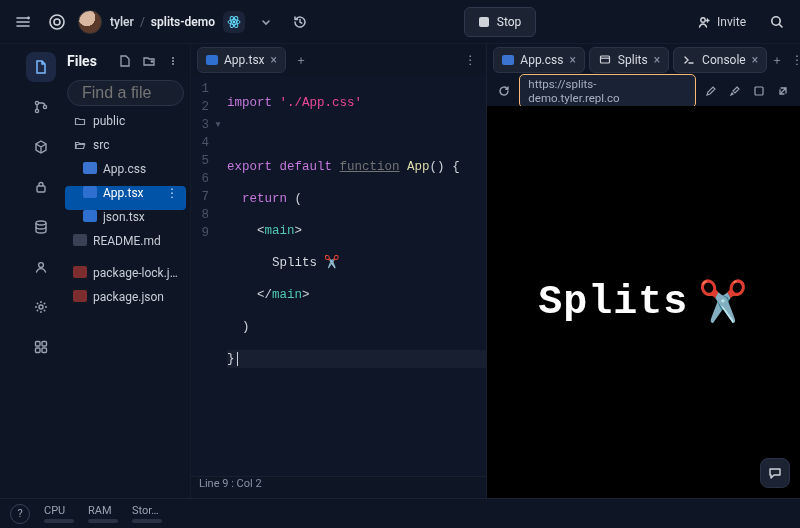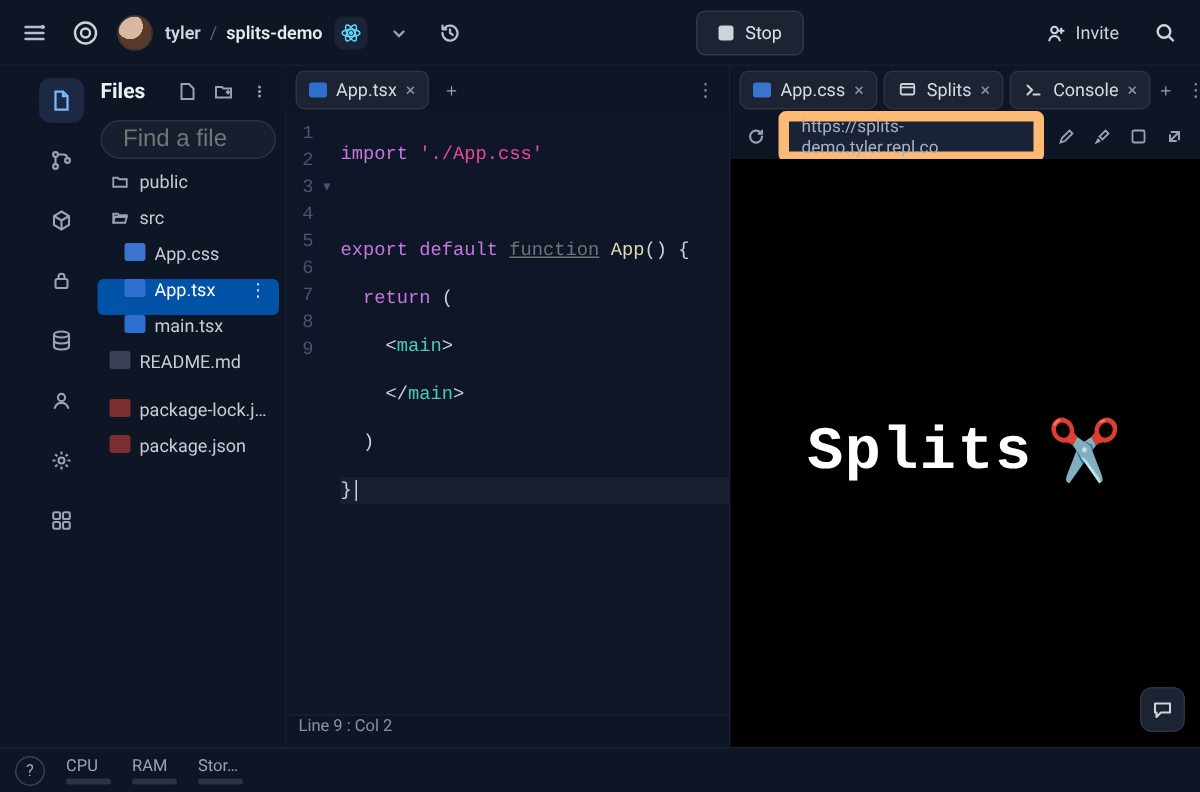--- a/index.html
+++ b/index.html
@@ -72,21 +72,21 @@
   .fold div { height:18px; line-height:18px; text-align:center;}
   .src { flex:1; padding:4px 0 0 4px; white-space:pre; color:#cfd3d9;}
   .src div { height:18px; line-height:18px;}
   .src .active-line { background: rgba(255,255,255,0.04);}
   .kw { color:#c678dd;} .kw2{color:#737373;text-decoration:underline;} .fn{color:#dcdcaa;} .str{color:#ec4899;}
   .tagc{color:#4ec9b0;} .txt{color:#d7dadf;} .pun{color:#cfd3d9;}
   .cursor-i { display:inline-block; width:1px; height:14px; background:#cfd3d9; vertical-align:middle; margin-left:2px;}
   .statusbar { height:22px; border-top:1px solid rgba(255,255,255,0.05); display:flex; align-items:flex-start; padding:0 8px; color:#8892a6; font-size:11px;}
   
   .urlbar { height:30px; display:flex; align-items:center; gap:6px; padding:0 8px; background:var(--bg);}
-  .url { flex:1; height:34px; background:#1a2236; border:7px solid #fdba74; border-radius:5px; display:flex; align-items:center; padding:0 8px; color:#a8b0c0; font-size:11.5px;}
+  .url { flex:1; height:34px; background:#1a2236; border:1px solid #fdba74; border-radius:5px; display:flex; align-items:center; padding:0 8px; color:#a8b0c0; font-size:11.5px;}
   .url-actions { display:flex; gap:6px; color:#9aa3b2;}
   .ua { width:18px; height:18px; display:flex; align-items:center; justify-content:center; cursor:pointer;}
   .preview { flex:1; background:#000; display:flex; align-items:center; justify-content:center; position:relative;}
   .preview .big { color:#fff; font-family: "Courier New", Courier, monospace; font-size:40px; font-weight:700; letter-spacing:1px; display:flex; align-items:center; gap:10px;}
   .chat-fab { position:absolute; right:10px; bottom:10px; width:30px; height:30px; border-radius:8px; background:#1c2333; border:1px solid #2b3245; display:flex; align-items:center; justify-content:center; color:#cfd3d9; cursor:pointer;}
   
   .footer { height:30px; display:flex; align-items:center; gap:14px; padding:0 10px; border-top:1px solid rgba(255,255,255,0.06); color:#9aa3b2; font-size:11px;}
   .meter { display:flex; flex-direction:column; align-items:flex-start; gap:2px;}
   .meter .bar { width:30px; height:4px; background:#2a3246; border-radius:2px; overflow:hidden;}
   .meter .fill { height:100%; background:#57abff;}
@@ -266,21 +266,21 @@
           <span class="badge-css"></span>
           <span class="lbl">App.css</span>
         </div>
       <div class="node depth1 sel">
           <span class="badge-ts"></span>
           <span class="lbl">App.tsx</span>
           <span class="dots">⋮</span>
         </div>
       <div class="node depth1">
           <span class="badge-ts"></span>
-          <span class="lbl">main.tsx</span>
+          <span class="lbl">json.tsx</span>
         </div>
       <div class="node">
           <span class="badge-md"></span>
           <span class="lbl">README.md</span>
         </div>
     </div>
     <div class="tree">
       <div class="node">
           <span class="badge-lock"></span>
           <span class="lbl">package-lock.js…</span>
@@ -326,20 +326,21 @@
             <div></div>
             <div></div>
             <div></div>
         </div>
         <div class="src">
 <div><span class="kw">import</span> <span class="str">'./App.css'</span></div>
 <div> </div>
 <div><span class="kw">export</span> <span class="kw">default</span> <span class="kw2">function</span> <span class="fn">App</span><span class="pun">()</span> <span class="pun">{</span></div>
 <div>  <span class="kw">return</span> <span class="pun">(</span></div>
 <div>    <span class="pun">&lt;</span><span class="tagc">main</span><span class="pun">&gt;</span></div>
+<div>      <span class="txt">Splits</span> ✂️</div>
 <div>    <span class="pun">&lt;/</span><span class="tagc">main</span><span class="pun">&gt;</span></div>
 <div>  <span class="pun">)</span></div>
 <div class="active-line"><span class="pun">}</span><span class="cursor-i"></span></div>
         </div>
       </div>
       <div class="statusbar">
         <span>Line 9 : Col 2</span>
       </div>
     </div>
 

